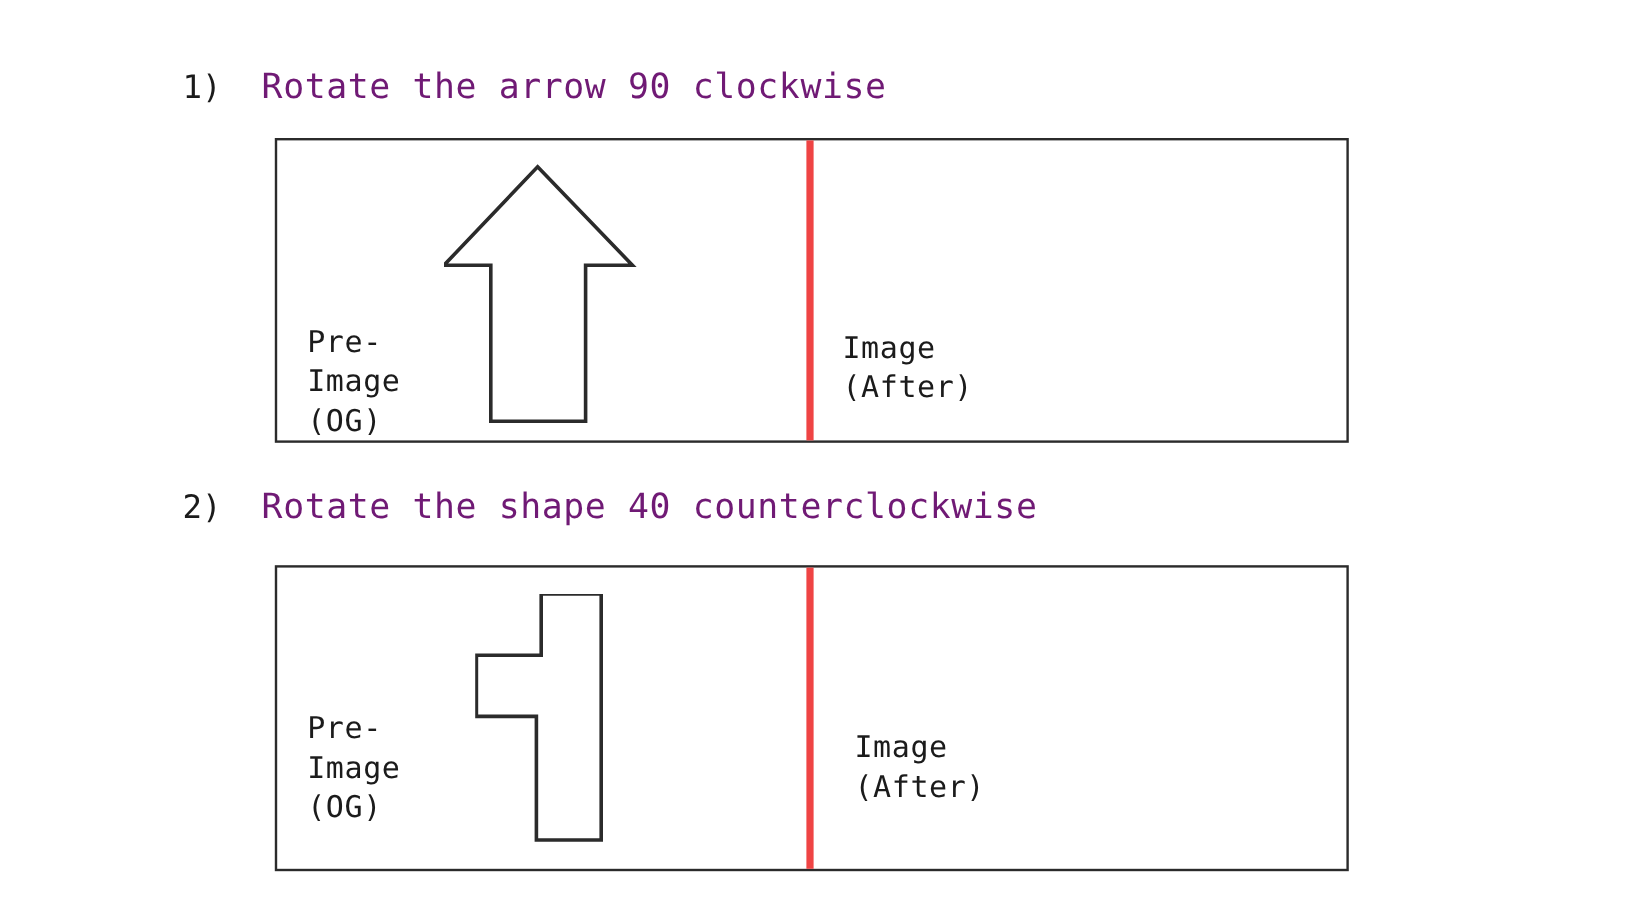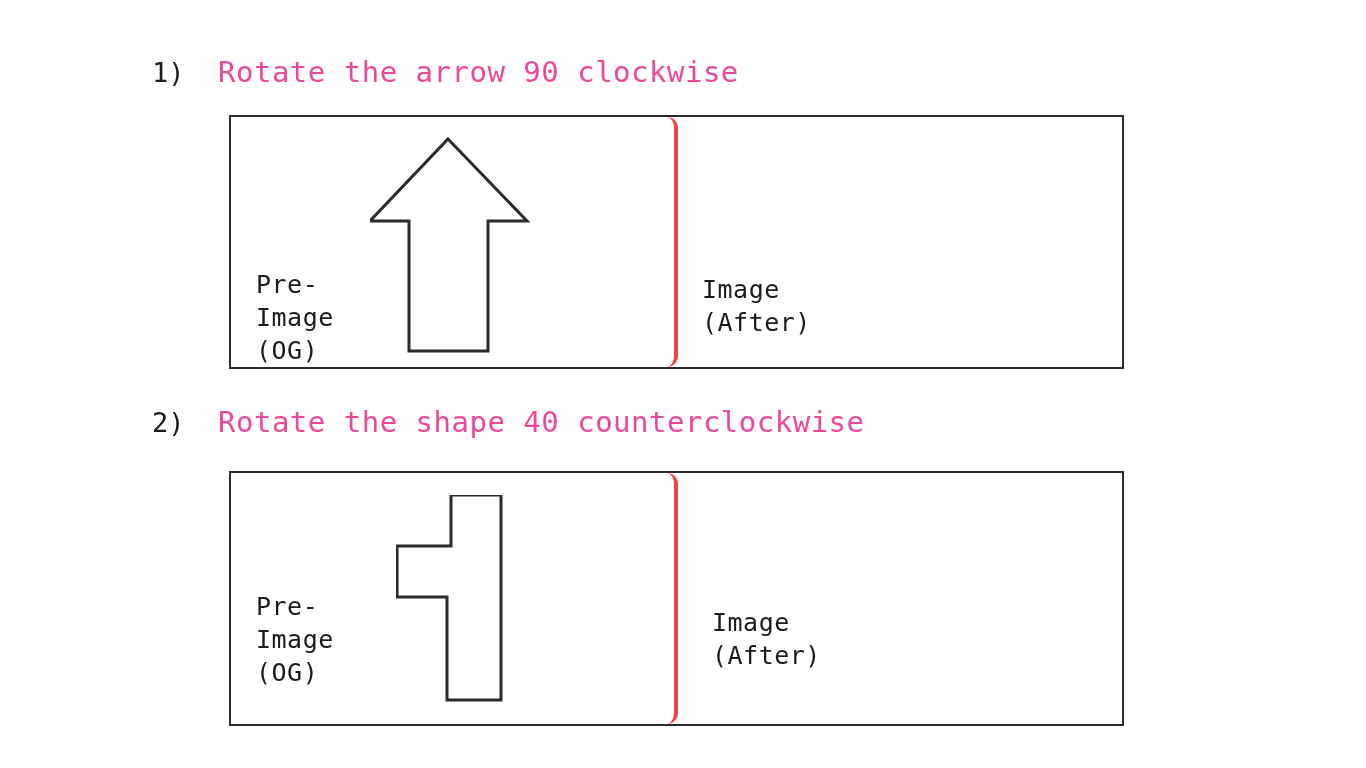--- a/index.html
+++ b/index.html
@@ -47,43 +47,42 @@
     line-height: 1;
     letter-spacing: 0px;
     color: #1b1b1b;
     width: 66px;
     flex: 0 0 66px;
   }
   .prompt-text {
     font-size: 29px;
     line-height: 1;
     letter-spacing: 0.5px;
-    color: #ec4899;
+    color: #701a75;
   }
 
   
   .answer-box {
     position: absolute;
     left: 229px;
     width: 895px;
     border: 2px solid #2b2b2b;
     background: #ffffff;
     display: flex;
   }
   #problem-1 .answer-box { top: 115px; height: 254px; }
   #problem-2 .answer-box { top: 119px; height: 255px; }
 
   .pane {
     position: relative;
     height: 100%;
   }
   .pane-pre {
     width: 447px;
-    border-right: 4px solid #ef4444;
-    border-radius: 11px;
+    border-right: 6px solid #ef4444;
   }
   .pane-post {
     flex: 1 1 auto;
   }
 
   
   .pane-label {
     position: absolute;
     font-size: 25px;
     line-height: 33px;

